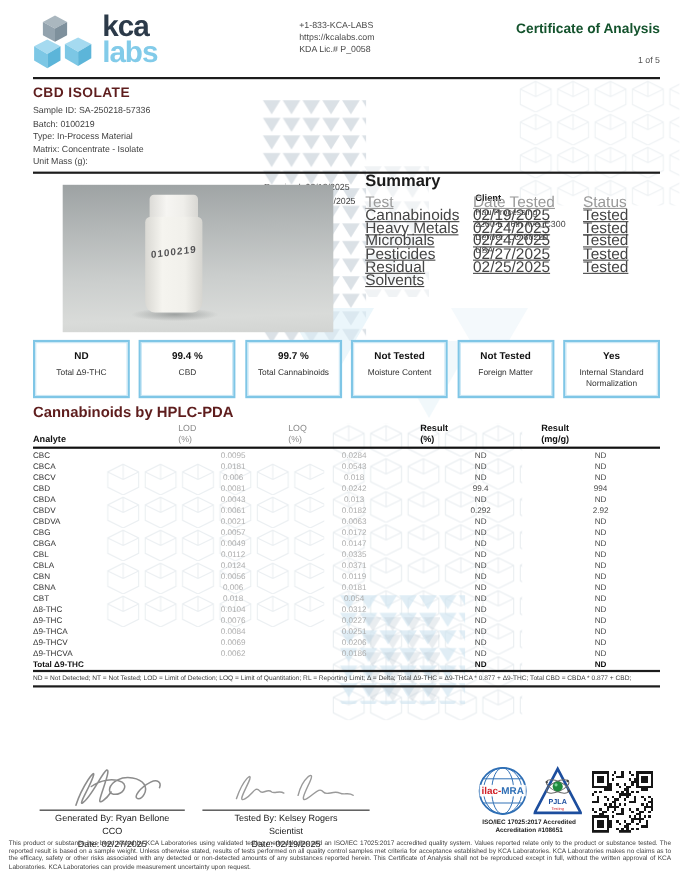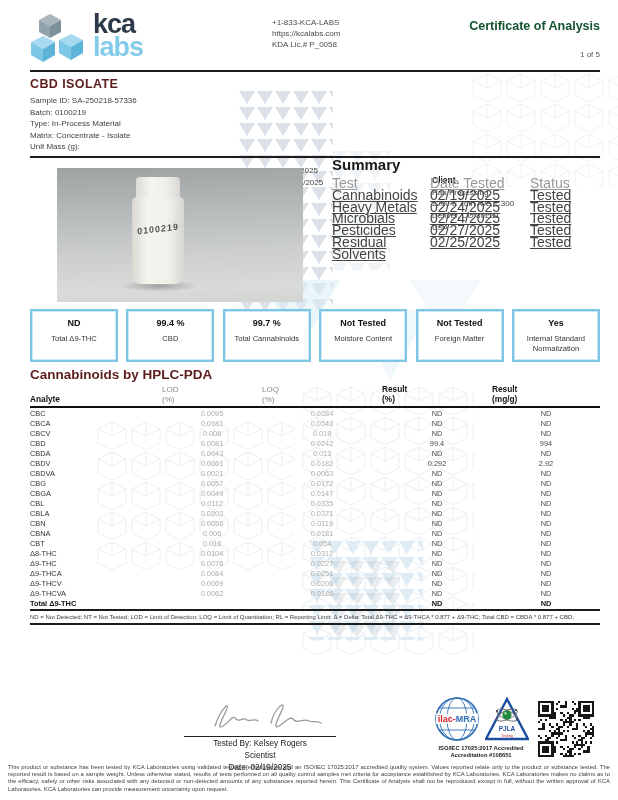--- a/index.html
+++ b/index.html
@@ -373,21 +373,21 @@
         <div class="crow">
           <span class="a">CBL</span>
           <span class="n dim">0.0112</span>
           <span class="n dim">0.0335</span>
           <span class="n res">ND</span>
           <span class="n res">ND</span>
         </div>
 
         <div class="crow">
           <span class="a">CBLA</span>
-          <span class="n dim">0.0203</span>
+          <span class="n dim">0.0124</span>
           <span class="n dim">0.0371</span>
           <span class="n res">ND</span>
           <span class="n res">ND</span>
         </div>
 
         <div class="crow">
           <span class="a">CBN</span>
           <span class="n dim">0.0056</span>
           <span class="n dim">0.0119</span>
           <span class="n res">ND</span>
@@ -457,20 +457,29 @@
           <span class="n res">ND</span>
           <span class="n res">ND</span>
         </div>
 
       </div>
     <div class="cfoot-rule"></div>
     <div class="footnote">ND = Not Detected; NT = Not Tested; LOD = Limit of Detection; LOQ = Limit of Quantitation; RL = Reporting Limit; Δ = Delta; Total Δ9-THC = Δ9-THCA * 0.877 + Δ9-THC; Total CBD = CBDA * 0.877 + CBD;</div>
     <div class="cfoot-rule2"></div>
   </div>
 
+  <div class="sigblock" style="left:36px;top:694px;width:132px">
+    <svg width="110" height="42" viewBox="0 0 110 42">
+      <path d="M22,38 C28,20 40,4 38,11 C35,21 24,38 28,36 C36,31 46,8 50,6 C54,5 46,24 44,32 C42,39 50,32 54,26 M36,21 C44,15 56,13 64,17 C70,21 64,29 56,28 C50,27 52,19 60,15 C68,11 80,13 84,19 C88,25 82,33 78,32 C74,31 80,22 90,17 C96,14 100,17 98,22" stroke="#8c8c8c" stroke-width="1.4" fill="none" stroke-linecap="round"></path>
+    </svg>
+    <div class="sigline"></div>
+    <div class="sigtext">Generated By: Ryan Bellone</div>
+    <div class="sigtext">CCO</div>
+    <div class="sigtext">Date: 02/27/2025</div>
+  </div>
 
   <div class="sigblock" style="left:184px;top:694px;width:152px">
     <svg width="130" height="42" viewBox="0 0 130 42">
       <path d="M20,32 C26,14 36,6 31,17 C27,26 21,36 28,32 C35,28 37,20 41,25 C44,29 48,22 52,26 C55,28 59,24 63,27 M76,29 C80,13 92,5 87,16 C83,25 77,36 84,32 C91,28 95,21 99,26 C102,30 108,24 114,27 C118,29 122,26 126,29" stroke="#9a9a9a" stroke-width="1.3" fill="none" stroke-linecap="round"></path>
     </svg>
     <div class="sigline"></div>
     <div class="sigtext">Tested By: Kelsey Rogers</div>
     <div class="sigtext">Scientist</div>
     <div class="sigtext">Date: 02/19/2025</div>
   </div>

